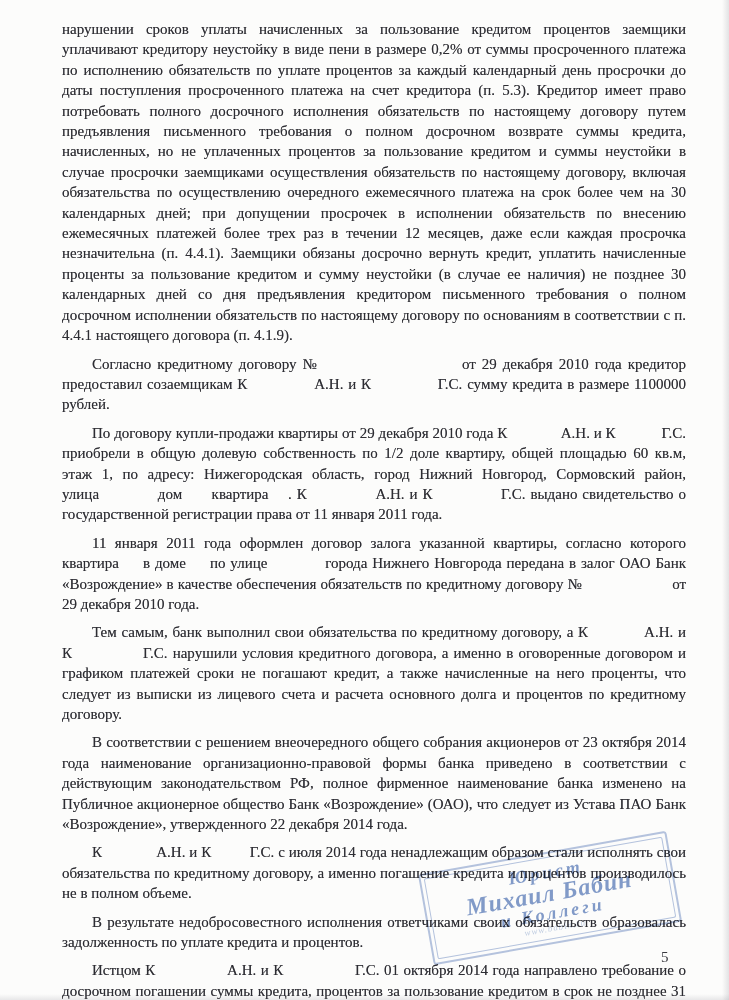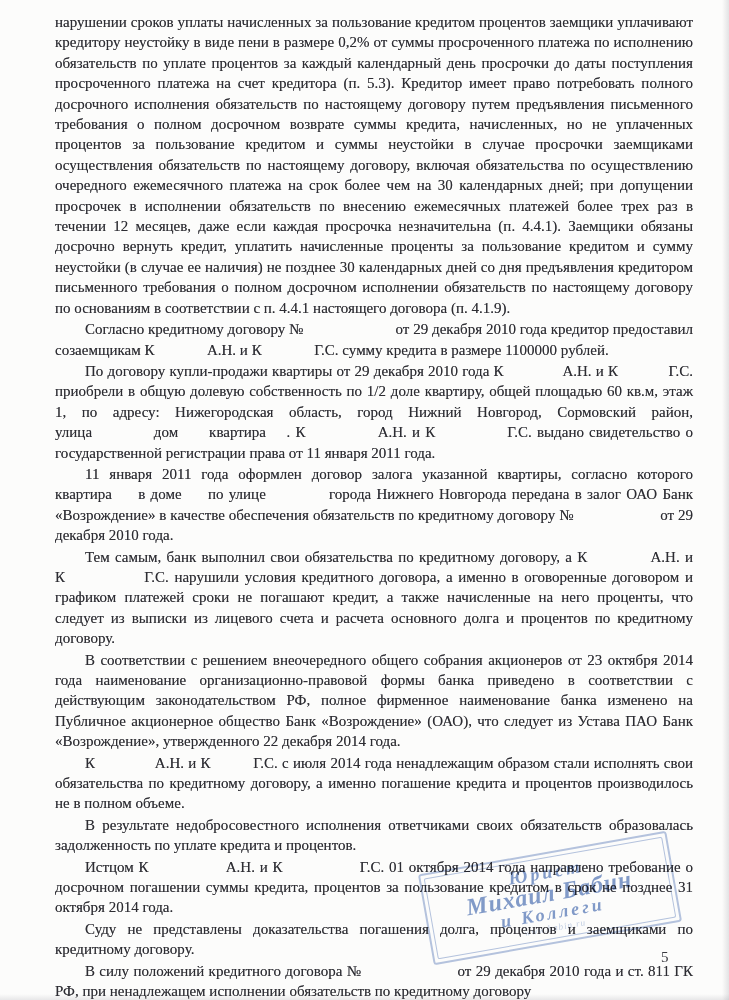--- a/index.html
+++ b/index.html
@@ -13,21 +13,21 @@
   }
   .doc {
     position:absolute;
     left:54px; top:11px;
     width:640px;
     text-align:justify;
     font-size:15px;
     line-height:20.4px;
     text-shadow:0 0 0.3px rgba(45,45,51,0.55);
   }
-  .para { margin:1px; text-indent:30px; }
+  .para { margin:8px; text-indent:30px; }
   .para.cont { text-indent:0; }
 
   
   .stamp {
     position:absolute;
     left:424px; top:852px;
     width:252px; height:92px;
     transform:rotate(-10deg);
     border:2px solid rgba(109,140,196,0.50);
     border-radius:3px;

